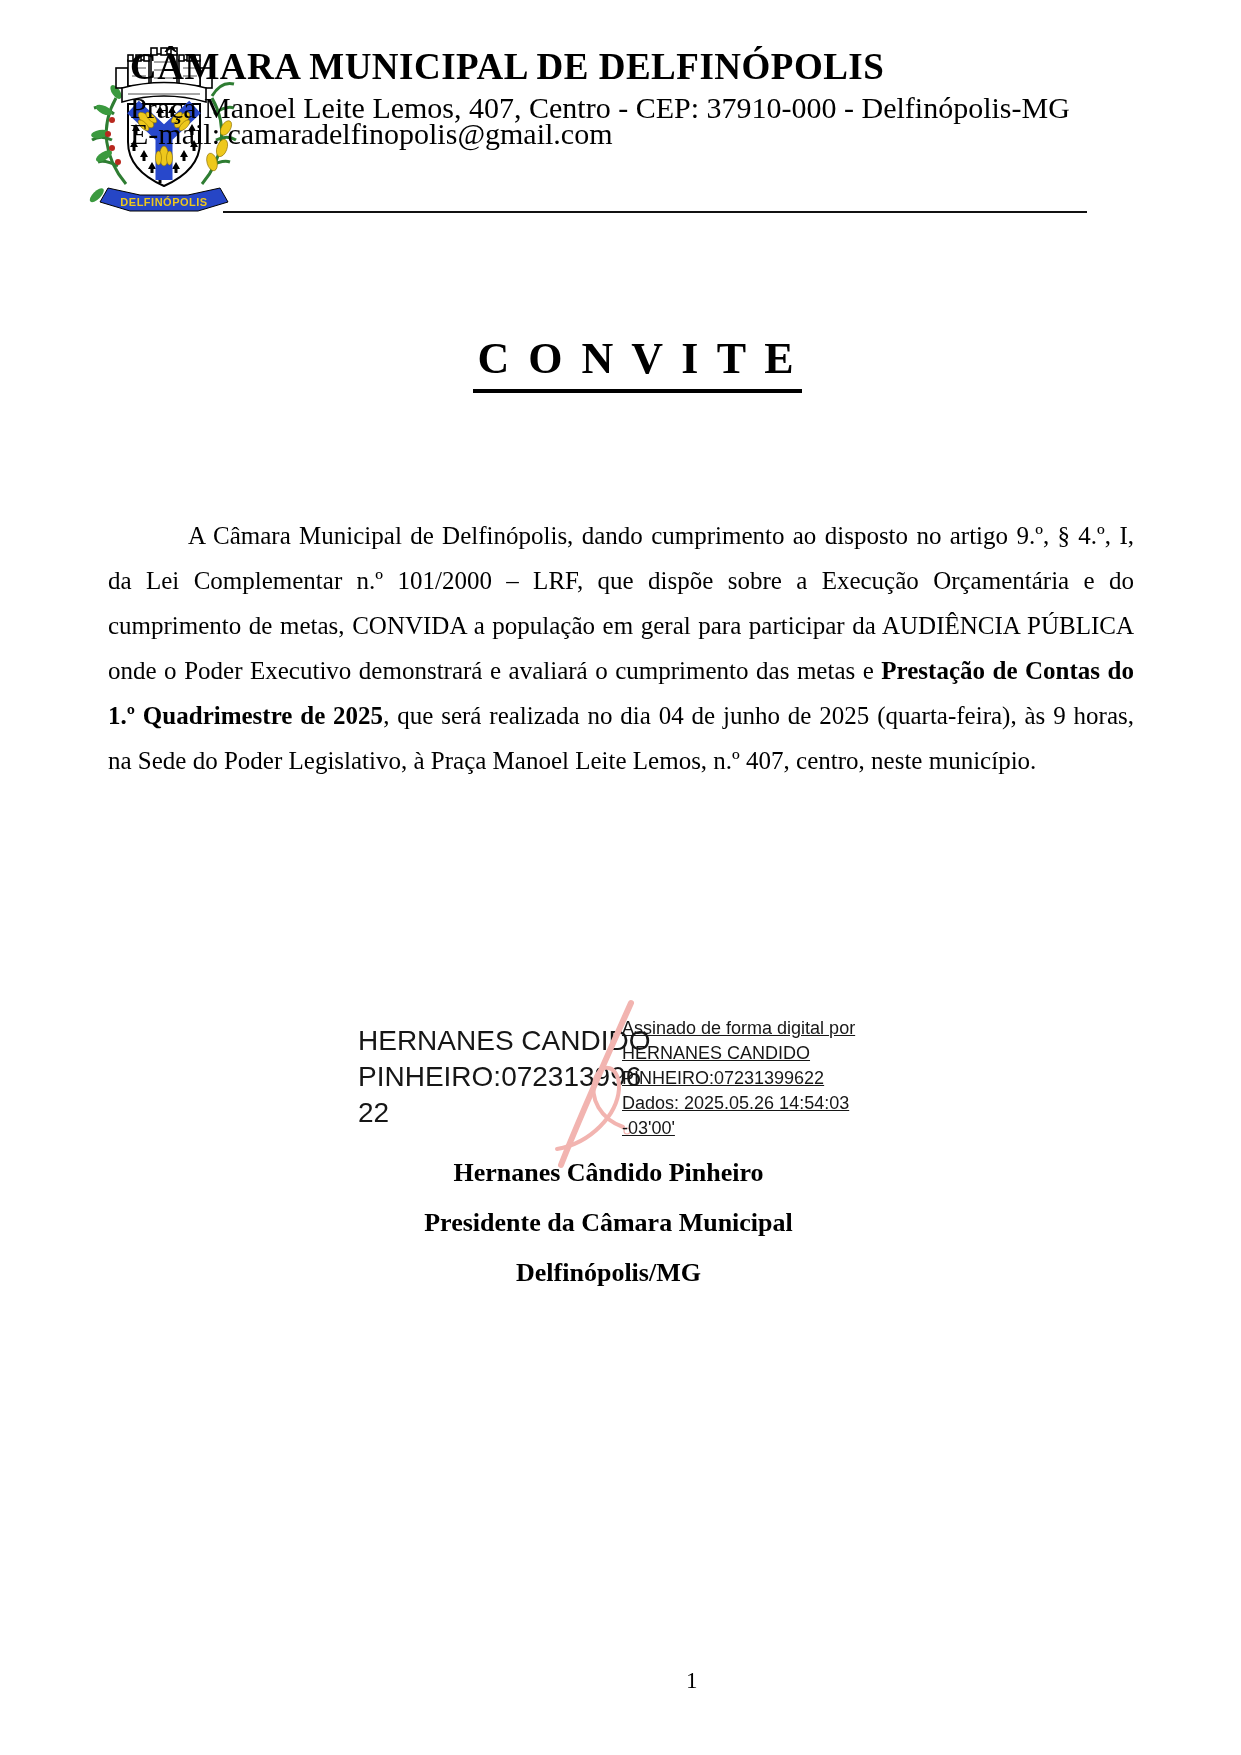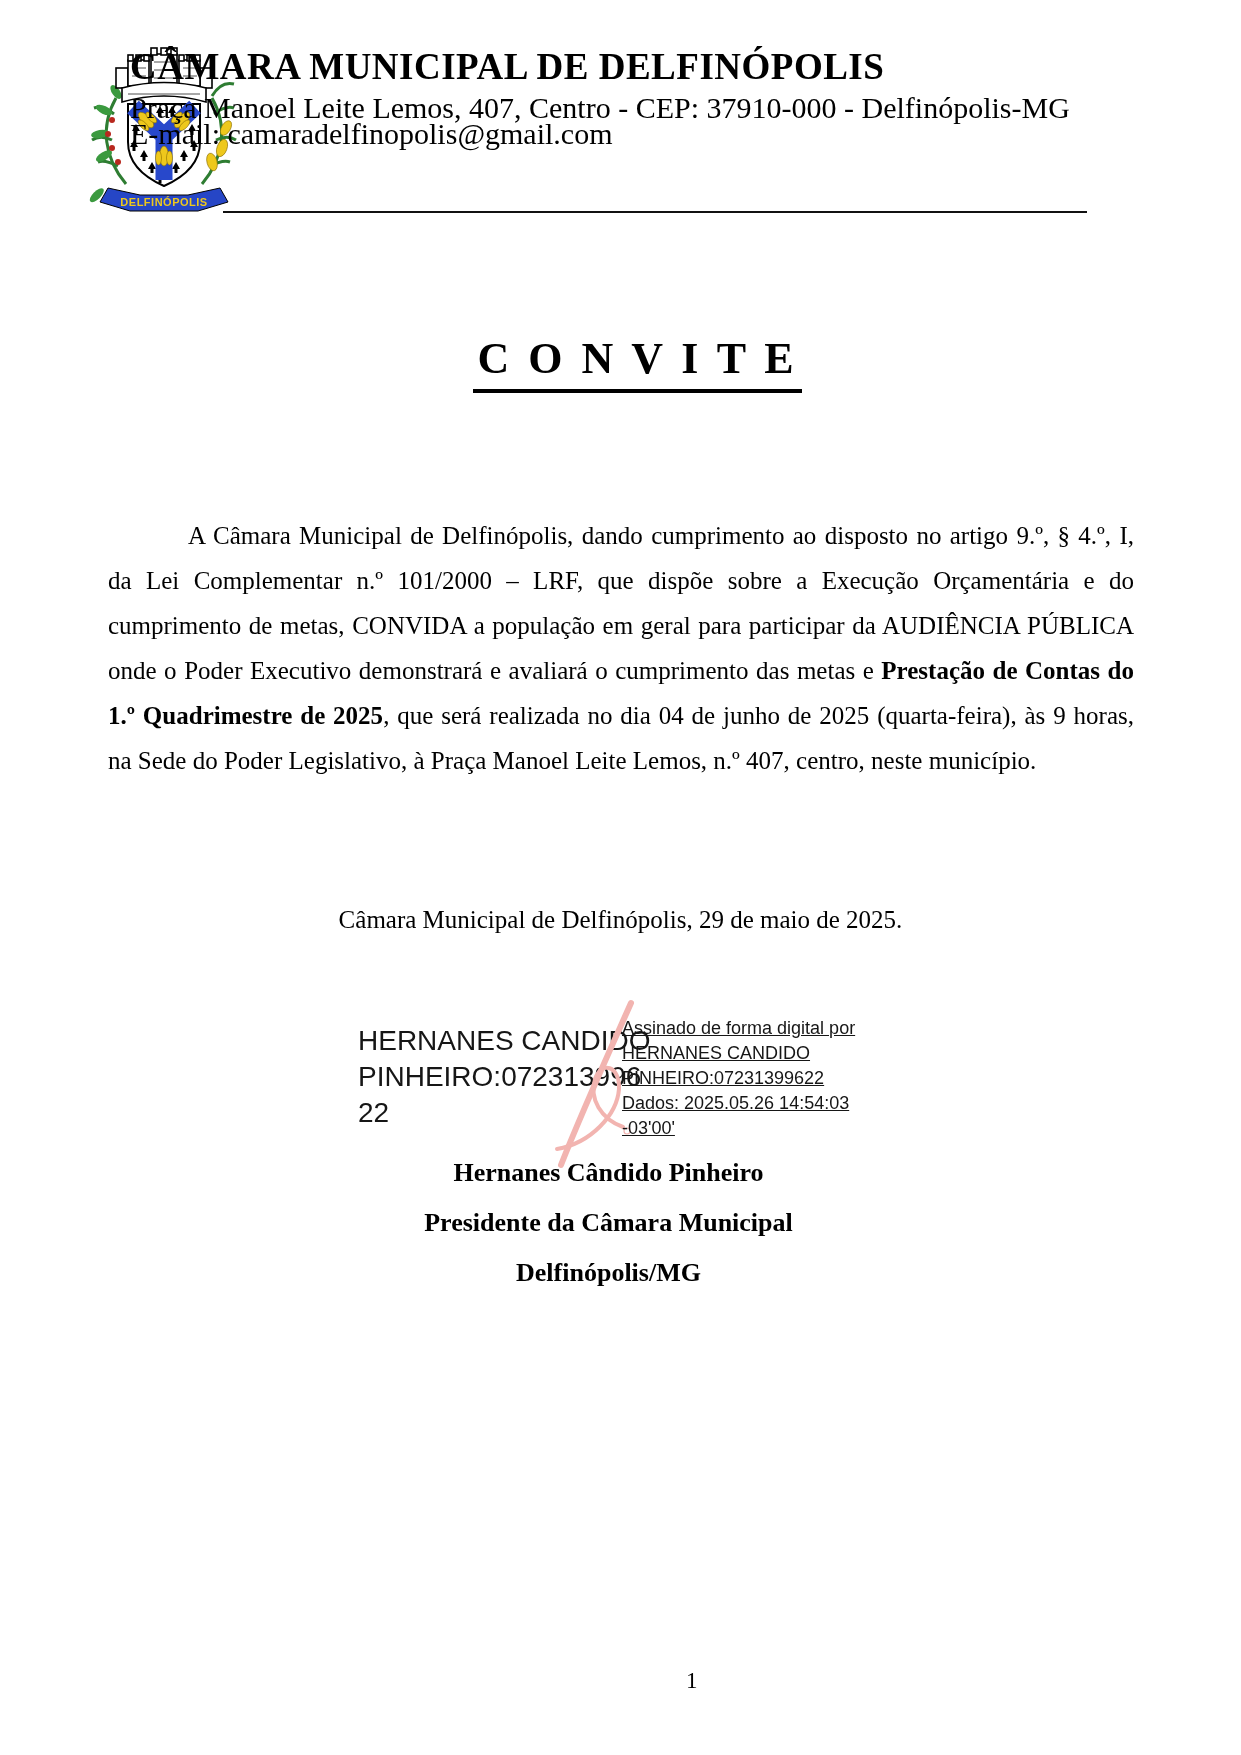--- a/index.html
+++ b/index.html
@@ -195,21 +195,20 @@
   </div>
 
   <div class="header-divider"></div>
 
   <div class="doc-title-row">
     <span class="doc-title">C O N V I T E</span>
   </div>
 
   <p class="body-paragraph"><span>A Câmara Municipal de Delfinópolis, dando cumprimento ao disposto no artigo 9.º, § 4.º, I, da Lei Complementar n.º 101/2000 – LRF, que dispõe sobre a Execução Orçamentária e do cumprimento de metas, CONVIDA a população em geral para participar da AUDIÊNCIA PÚBLICA onde o Poder Executivo demonstrará e avaliará o cumprimento das metas e </span><b>Prestação de Contas do 1.º Quadrimestre de 2025</b><span>, que será realizada no dia 04 de junho de 2025 (quarta-feira), às 9 horas, na Sede do Poder Legislativo, à Praça Manoel Leite Lemos, n.º 407, centro, neste município.</span></p>
 
-  <div class="dateline">Câmara Municipal de Delfinópolis, 29 de maio de 2025.</div>
 
   <div class="sig-big">
     <div>HERNANES CANDIDO</div>
     <div>PINHEIRO:072313996</div>
     <div>22</div>
   </div>
 
   <svg class="sig-flourish" viewBox="0 0 92 172">
     <g fill="none" stroke-linecap="round" stroke="#f2b4b0">
       <path d="M88,6 C72,42 40,112 18,168" stroke-width="6"></path>

